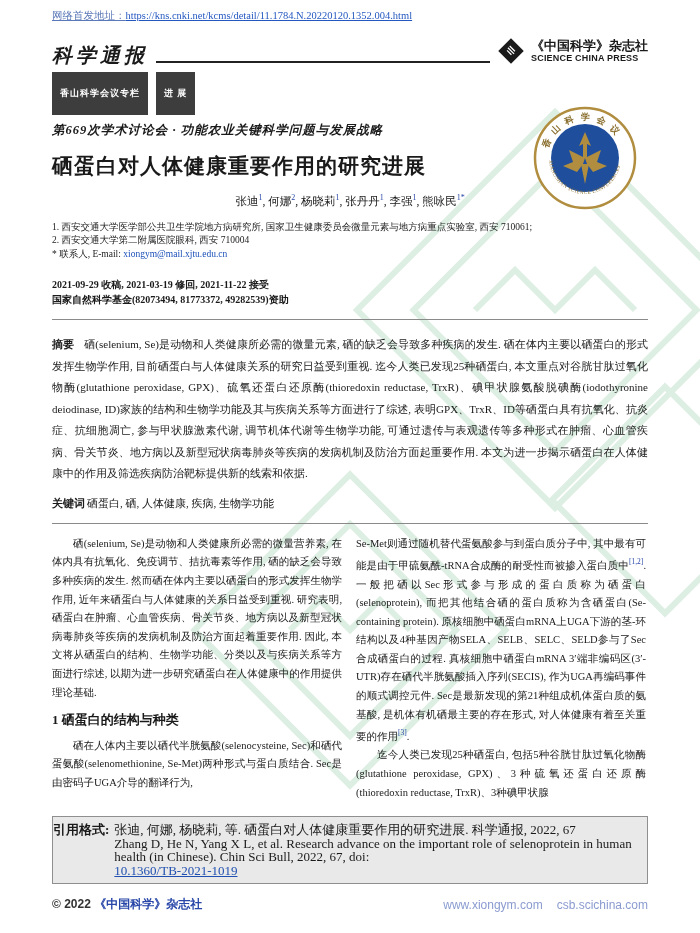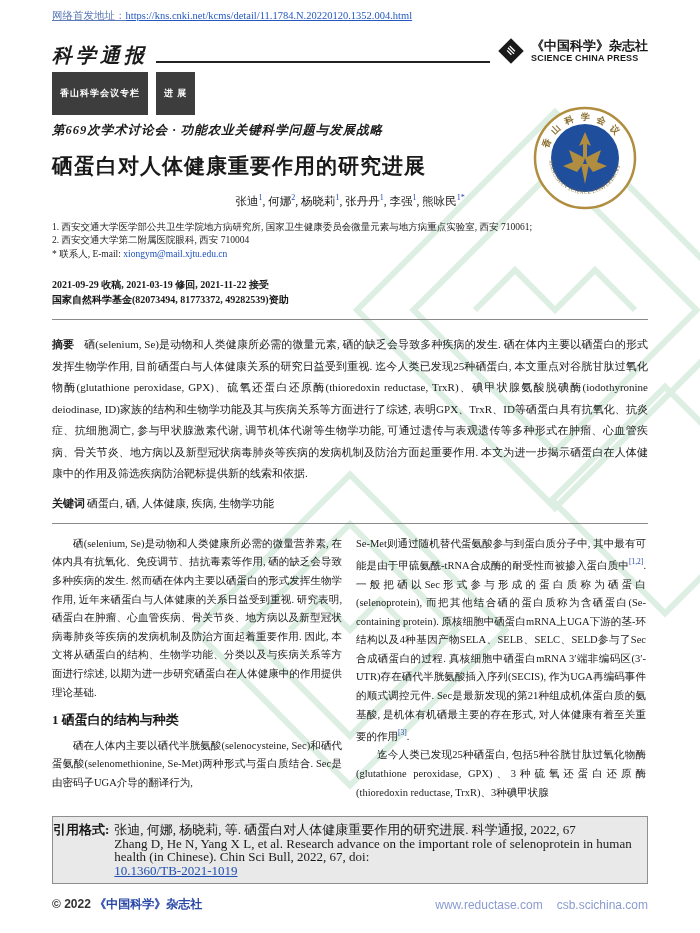--- a/index.html
+++ b/index.html
@@ -197,19 +197,19 @@
         <a href="#" class="doi">10.1360/TB-2021-1019</a>
       </span>
     </div>
 
     <div class="footer">
       <span>
         <span class="c-prefix">© 2022</span>
         <span class="c-press">《中国科学》杂志社</span>
       </span>
       <span class="links">
-        <span>www.reductase.com</span>
+        <span>www.xiongym.com</span>
         <span>csb.scichina.com</span>
       </span>
     </div>
 
   </div>
 </div>
 
 </body></html>

